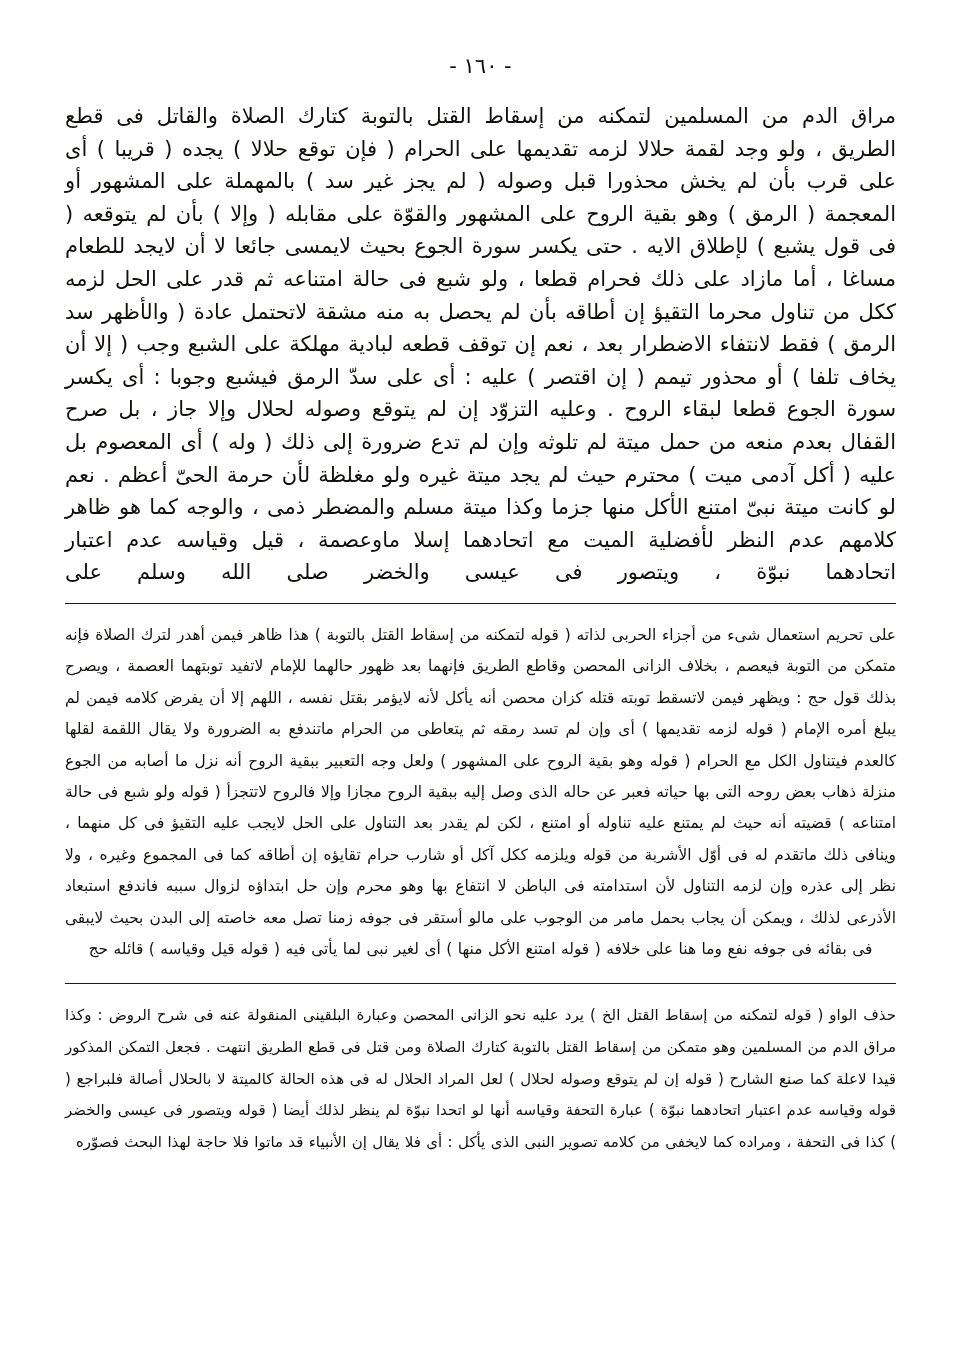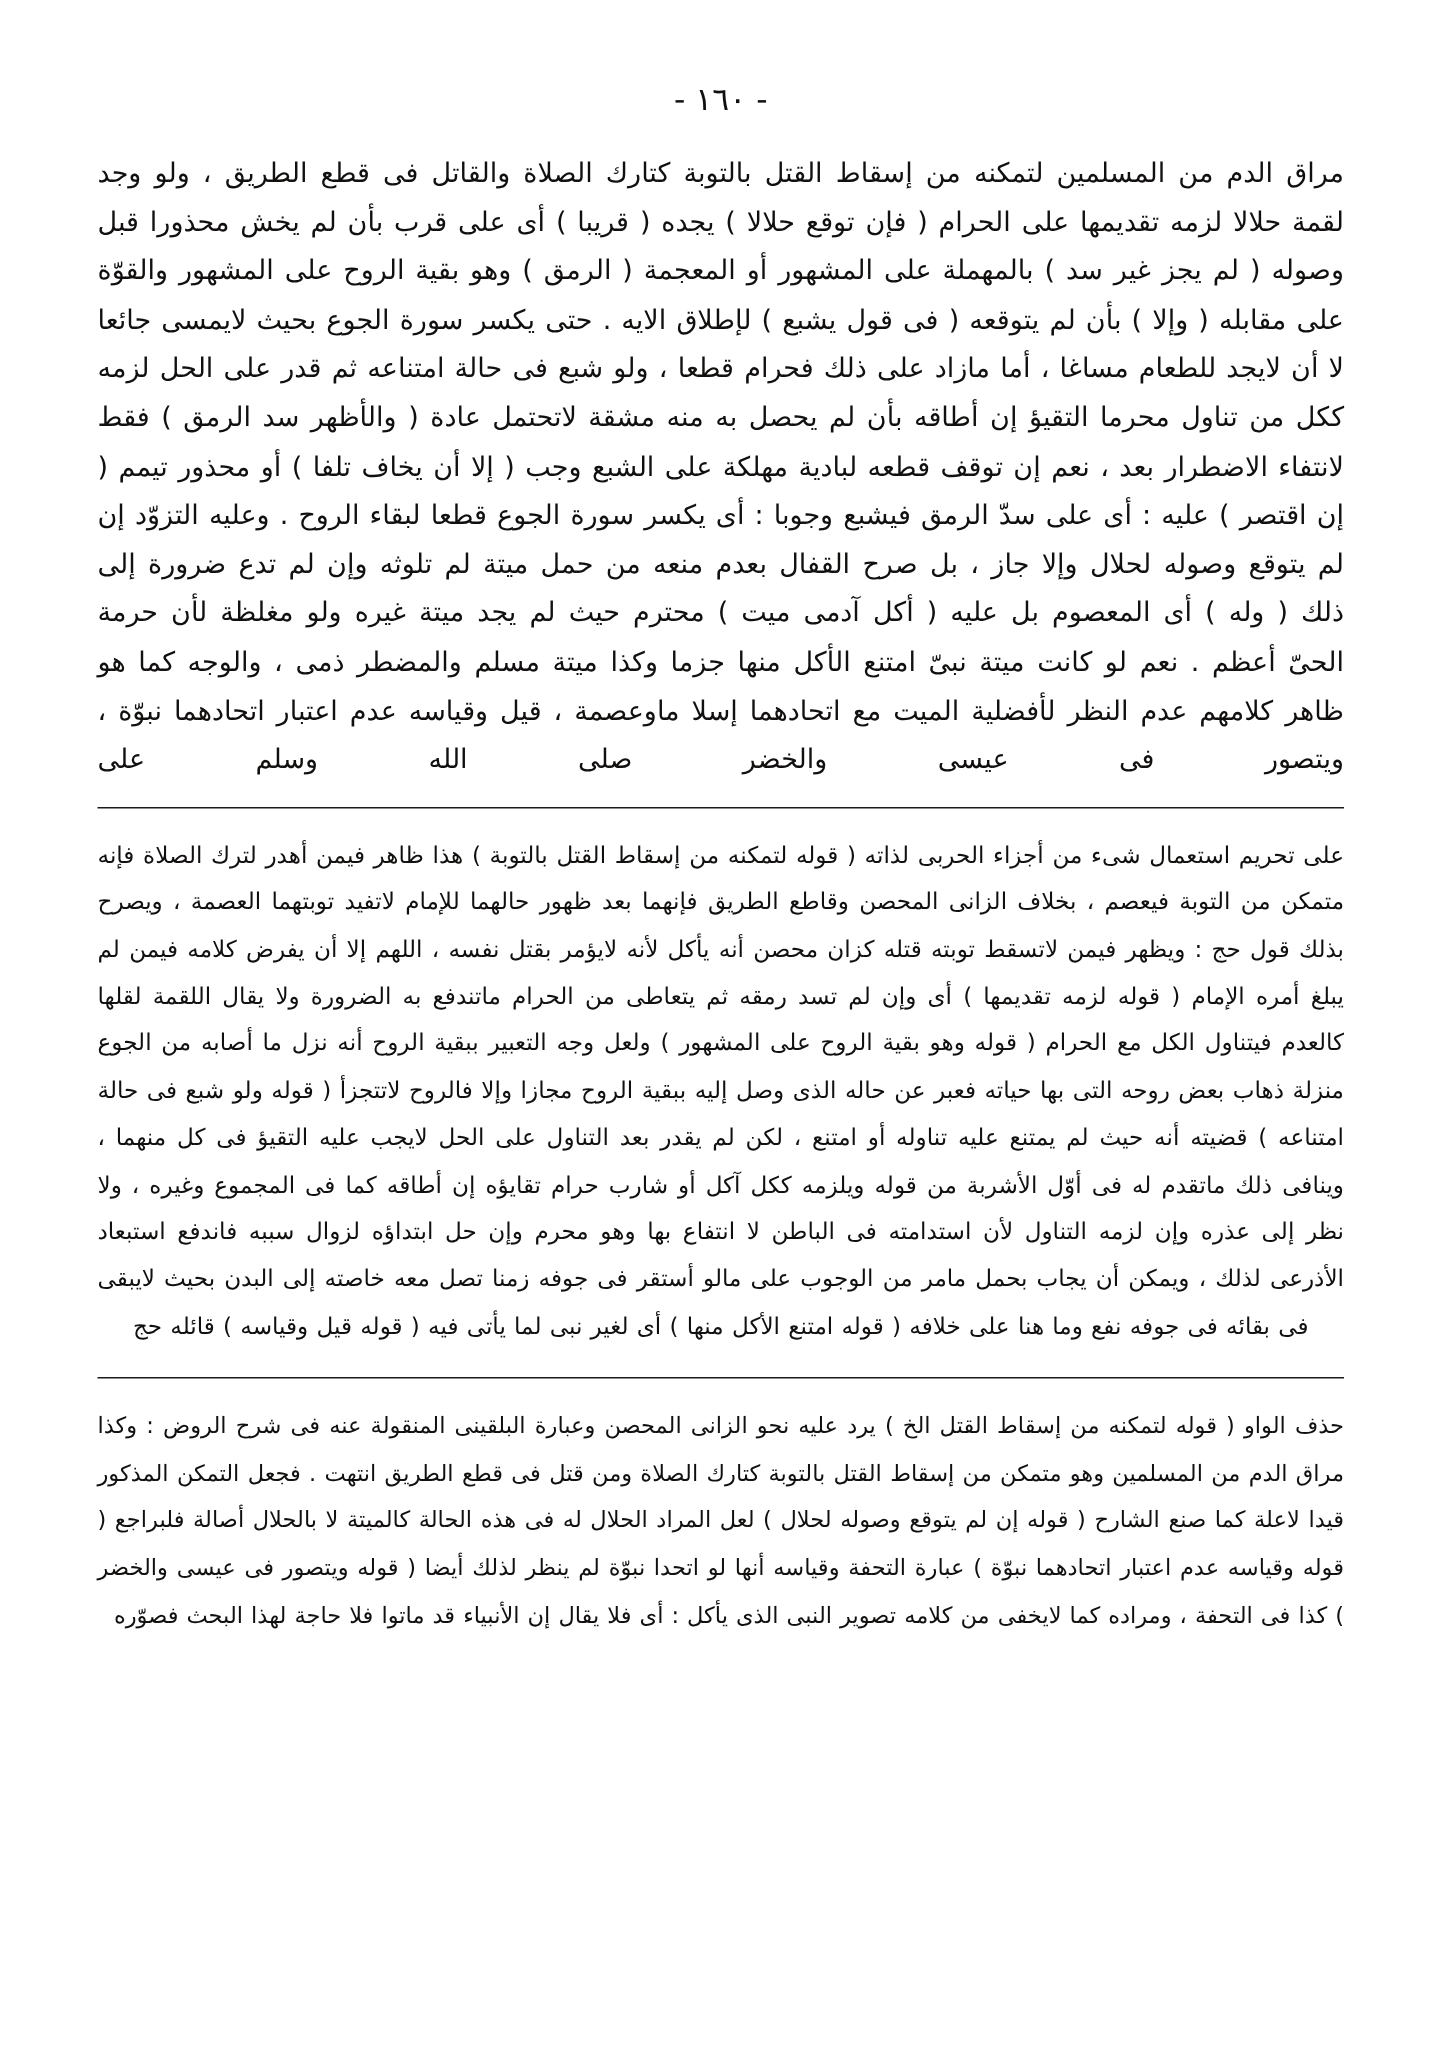--- a/index.html
+++ b/index.html
@@ -33,21 +33,21 @@
   .block {
     direction: rtl;
     text-align: justify;
     text-align-last: justify;
     unicode-bidi: embed;
   }
   .block p {
     margin: 0;
   }
   .matn {
-    font-size: 18px;
+    font-size: 21px;
     line-height: 32.6px;
     letter-spacing: -0.1px;
     word-spacing: 1.0px;
   }
   .matn p:last-child {
     text-align-last: justify;
   }
   .hashiya {
     font-size: 15.4px;
     line-height: 31.4px;

